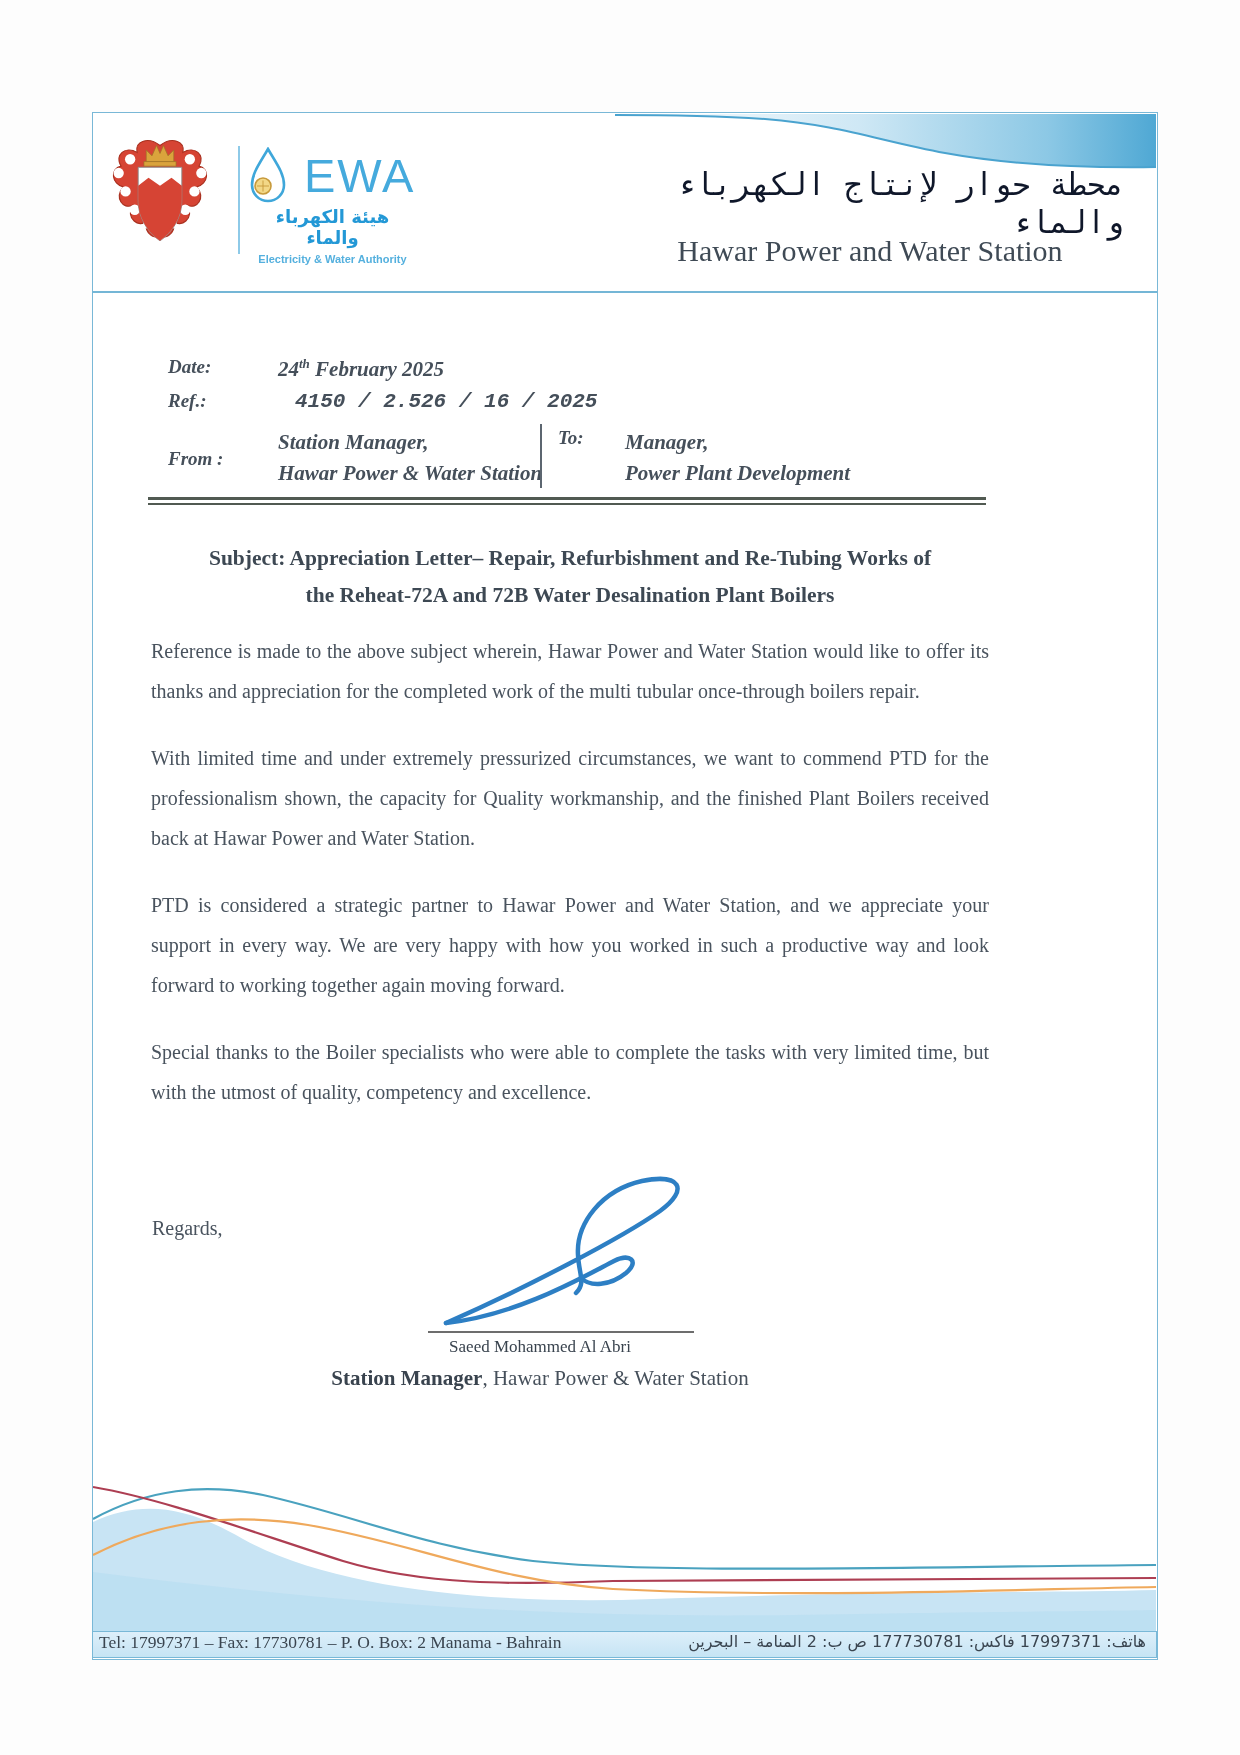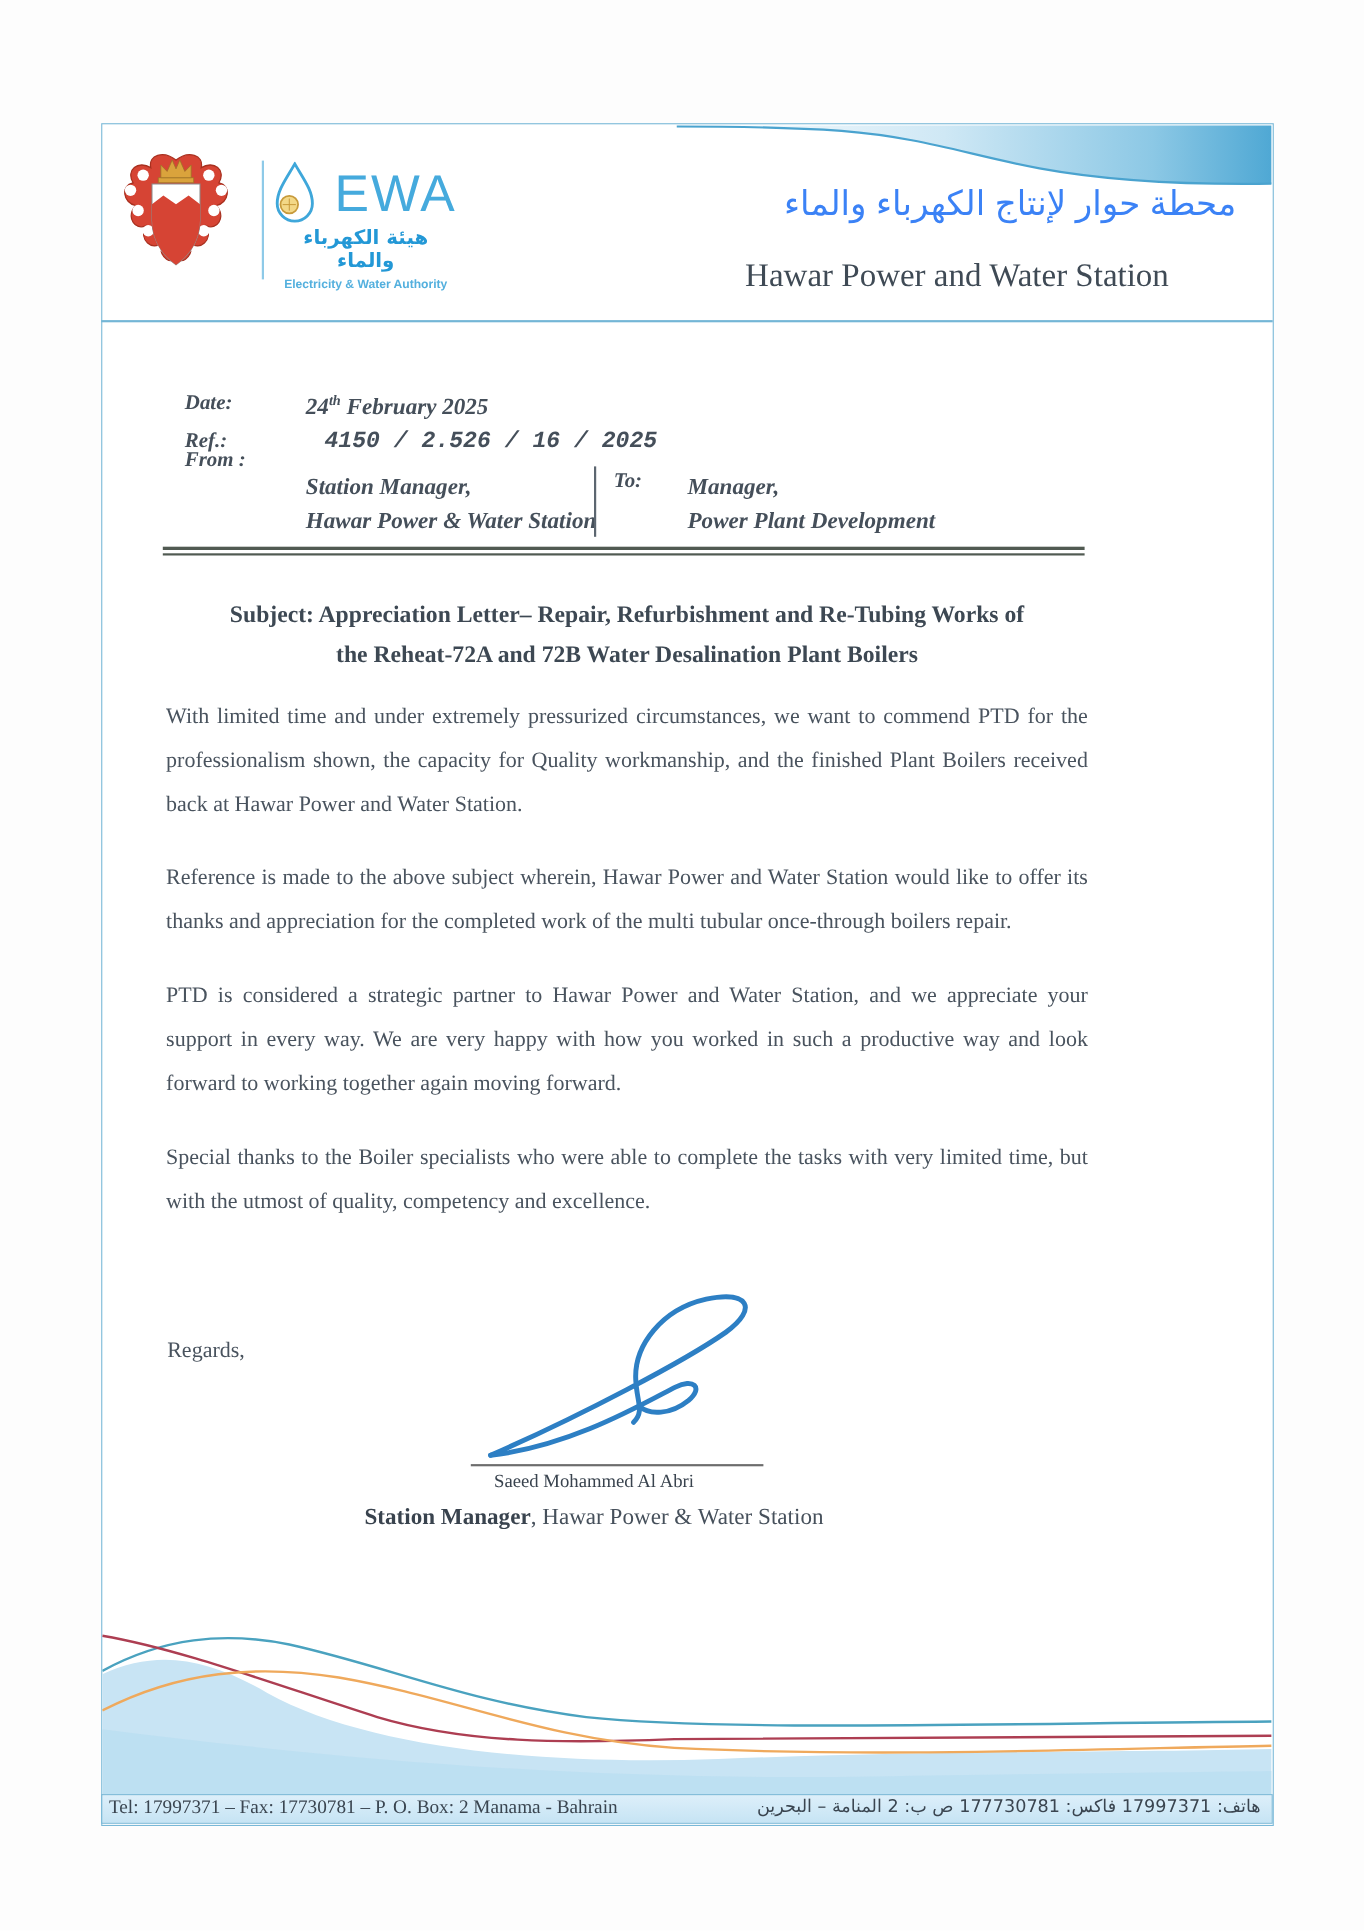--- a/index.html
+++ b/index.html
@@ -18,21 +18,21 @@
   .ewa-row{display:flex;align-items:flex-start;gap:14px;}
   .ewa-word{font-family:"Liberation Sans", sans-serif;font-size:47px;line-height:58px;
     color:#45aadd;letter-spacing:2px;font-weight:400;margin-left:4px;}
   .ewa-ar{direction:rtl;font-family:"DejaVu Sans", sans-serif;font-size:18px;font-weight:bold;
     color:#2398d6;margin-top:1px;text-align:center;width:165px;}
   .ewa-en{font-family:"Liberation Sans", sans-serif;font-size:11px;font-weight:bold;
     color:#54b0de;margin-top:5px;text-align:center;width:165px;}
   
   .wave{left:615px;top:113px;}
   .title-ar{left:600px;top:166px;width:524px;text-align:right;direction:rtl;
-    font-family:Liberation Sans, sans-serif;font-size:31px;color:#3b82f6;}
+    font-family:Liberation Mono, monospace;font-size:31px;color:#0f172a;}
   .title-en{left:620px;top:234px;width:500px;text-align:center;font-size:30px;color:#3f4a55;}
   
   .meta-label{font-weight:bold;font-style:italic;font-size:19px;color:#454f5a;}
   .meta-value{font-weight:bold;font-style:italic;font-size:21px;color:#454f5a;}
   .meta-value sup{font-size:13px;}
   .two-line{line-height:31px;}
   .ft-divider{left:540px;top:424px;width:2px;height:64px;background:#5c6670;}
   .rule-thick{left:148px;top:497px;width:838px;height:3px;background:#515a52;}
   .rule-thin{left:148px;top:503px;width:838px;height:2px;background:#515a52;}
   
@@ -113,21 +113,21 @@
 <div class="abs title-en">Hawar Power and Water Station</div>
 
 <div class="abs header-rule"></div>
 
 <div class="abs meta-label" style="left:168px;top:356px;">Date:</div>
 <div class="abs meta-value" style="left:278px;top:356px;"><span>24</span><sup>th</sup><span> February 2025</span></div>
 
 <div class="abs meta-label" style="left:168px;top:390px;">Ref.:</div>
 <div class="abs meta-value" style="left:295px;top:390px;font-family:Liberation Mono, monospace;">4150 / 2.526 / 16 / 2025</div>
 
-<div class="abs meta-label" style="left:168px;top:408px;">From :</div>
+<div class="abs meta-label" style="left:168px;top:448px;">From :</div>
 <div class="abs meta-value two-line" style="left:278px;top:427px;">
   <div>Station Manager,</div>
   <div>Hawar Power &amp; Water Station</div>
 </div>
 
 <div class="abs ft-divider"></div>
 
 <div class="abs meta-label" style="left:558px;top:427px;">To:</div>
 <div class="abs meta-value two-line" style="left:625px;top:427px;">
   <div>Manager,</div>
@@ -136,22 +136,22 @@
 
 <div class="abs rule-thick"></div>
 <div class="abs rule-thin"></div>
 
 <div class="abs subject">
   <div>Subject: Appreciation Letter– Repair, Refurbishment and Re-Tubing Works of</div>
   <div>the Reheat-72A and 72B Water Desalination Plant Boilers</div>
 </div>
 
 <div class="abs body-text">
+  <p>Reference is made to the above subject wherein, Hawar Power and Water Station would like to offer its thanks and appreciation for the completed work of the multi tubular once-through boilers repair.</p>
   <p>With limited time and under extremely pressurized circumstances, we want to commend PTD for the professionalism shown, the capacity for Quality workmanship, and the finished Plant Boilers received back at Hawar Power and Water Station.</p>
-  <p>Reference is made to the above subject wherein, Hawar Power and Water Station would like to offer its thanks and appreciation for the completed work of the multi tubular once-through boilers repair.</p>
   <p>PTD is considered a strategic partner to Hawar Power and Water Station, and we appreciate your support in every way. We are very happy with how you worked in such a productive way and look forward to working together again moving forward.</p>
   <p>Special thanks to the Boiler specialists who were able to complete the tasks with very limited time, but with the utmost of quality, competency and excellence.</p>
 </div>
 
 <div class="abs closing">Regards,</div>
 
 <svg class="abs sig" width="300" height="160" viewBox="0 0 300 160">
   <path d="M28,148 C110,112 205,62 242,36 C272,14 262,-2 224,6 C184,15 158,48 160,80 C161,100 168,108 158,118" fill="none" stroke="#2d7fc4" stroke-width="4.5" stroke-linecap="round"></path>
   <path d="M28,148 C100,140 165,102 196,86 C212,78 222,86 208,98 C192,111 172,112 163,103" fill="none" stroke="#2d7fc4" stroke-width="4.5" stroke-linecap="round"></path>
 </svg>

